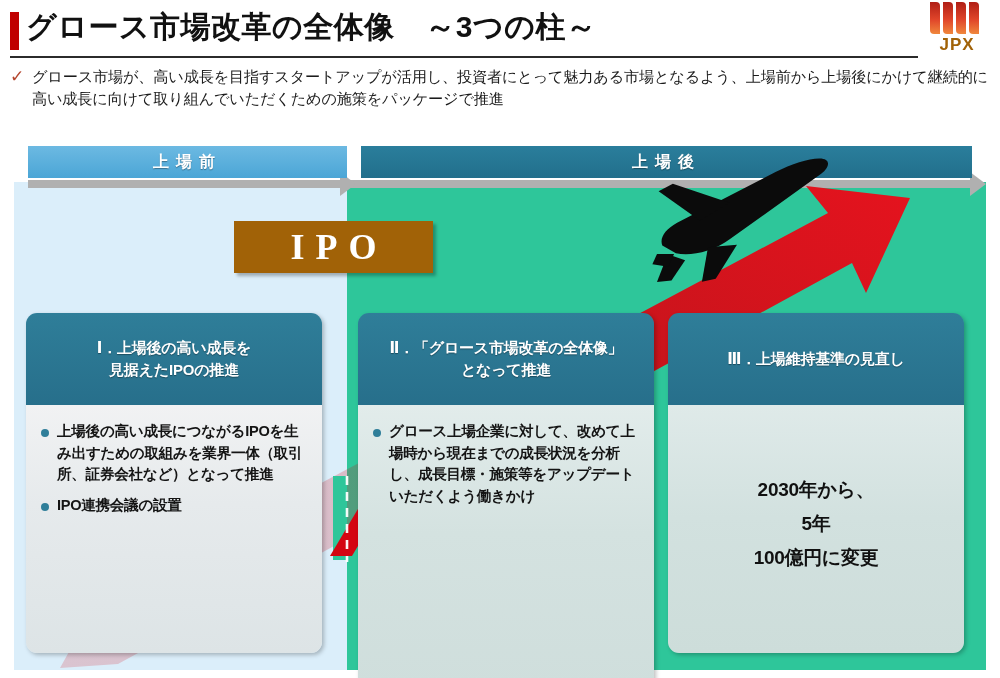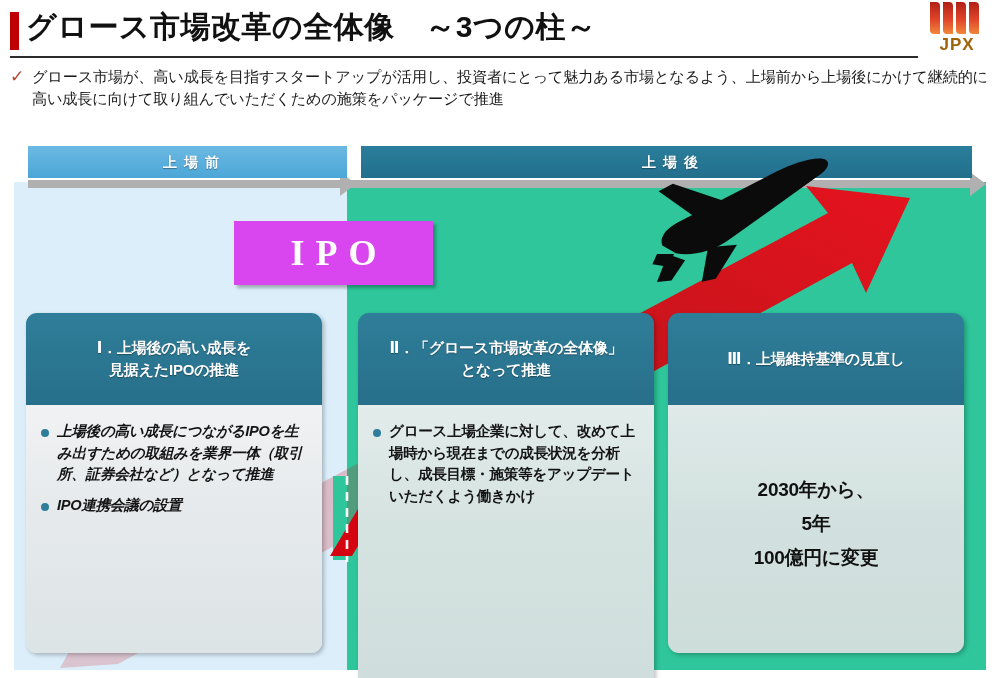--- a/index.html
+++ b/index.html
@@ -51,38 +51,37 @@
   .diagram{position:absolute;left:14px;top:146px;width:972px;height:524px;}
 
   .panel-pre{position:absolute;left:0;top:36px;width:333px;height:488px;background:#dbeefa;}
   .panel-post{position:absolute;left:333px;top:36px;width:639px;height:488px;background:#2ec69a;}
 
   .band{position:absolute;top:0;height:32px;}
   .band-pre{left:14px;width:319px;background:linear-gradient(180deg,#6cb9e2 0%,#4ba6d6 100%);}
   .band-post{left:347px;width:611px;background:linear-gradient(180deg,#2a7e9c 0%,#226f8c 100%);}
   .band-label{
     width:100%;text-align:center;line-height:32px;
-    font-size:14px;font-weight:bold;color:#ffffff;letter-spacing:7px;
+    font-size:16px;font-weight:bold;color:#ffffff;letter-spacing:7px;
     text-shadow:0 1px 1px rgba(0,0,0,.35);
-    margin-left:7px;
   }
 
   .timeline{position:absolute;left:14px;top:34px;width:944px;height:8px;background:#b0b0b0;}
   .tl-arrow{
     position:absolute;top:26px;width:0;height:0;
     border-top:12px solid transparent;border-bottom:12px solid transparent;
     border-left:16px solid #b0b0b0;
   }
   .tl-arrow.mid{left:326px;}
   .tl-arrow.end{left:956px;}
 
   
   .ipo{
-    position:absolute;left:234px;top:221px;width:199px;height:64px;
-    background:#d946ef;box-shadow:3px 3px 3px rgba(0,0,0,.28);
+    position:absolute;left:234px;top:221px;width:199px;height:52px;
+    background:#a16207;box-shadow:3px 3px 3px rgba(0,0,0,.28);
     display:flex;align-items:center;justify-content:center;
   }
   .ipo span{
     font-family:"Liberation Serif","DejaVu Serif",serif;
     font-size:36px;font-weight:bold;color:#fff;letter-spacing:11px;
     text-indent:11px;
   }
 
   
   .gfx{position:absolute;left:0;top:0;width:1000px;height:678px;pointer-events:none;}
@@ -96,21 +95,21 @@
     padding:0 10px;box-sizing:border-box;
   }
   .card-head-text{
     font-size:15px;font-weight:bold;color:#ffffff;line-height:22px;
     text-align:center;text-shadow:0 1px 1px rgba(0,0,0,.35);letter-spacing:-.2px;
   }
   .card-body{
     background:linear-gradient(180deg,#eef2f3 0%,#d5e3e1 28%,#cfdfdd 100%);
     padding:16px 14px 14px 14px;box-sizing:border-box;
   }
-  .card1 .card-body{background:linear-gradient(180deg,#f1f2f3 0%,#e6eaec 40%,#dde4e6 100%);height:248px;font-style:italic;}
+  .card1 .card-body{background:linear-gradient(180deg,#f1f2f3 0%,#e6eaec 40%,#dde4e6 100%);height:248px;}
   .card2 .card-body{background:linear-gradient(180deg,#e2eceb 0%,#d4e2e0 45%,#cfdedc 100%);height:284px;}
   .card3 .card-body{background:linear-gradient(180deg,#dfeae9 0%,#d2e1df 45%,#cdddda 100%);height:248px;}
 
   .bullet-list{list-style:none;margin:0;padding:0;}
   .bullet{
     position:relative;padding-left:17px;margin-bottom:9px;
     font-size:14.6px;line-height:21.5px;font-weight:bold;color:#141414;
     letter-spacing:-.3px;
   }
   .bullet::before{

